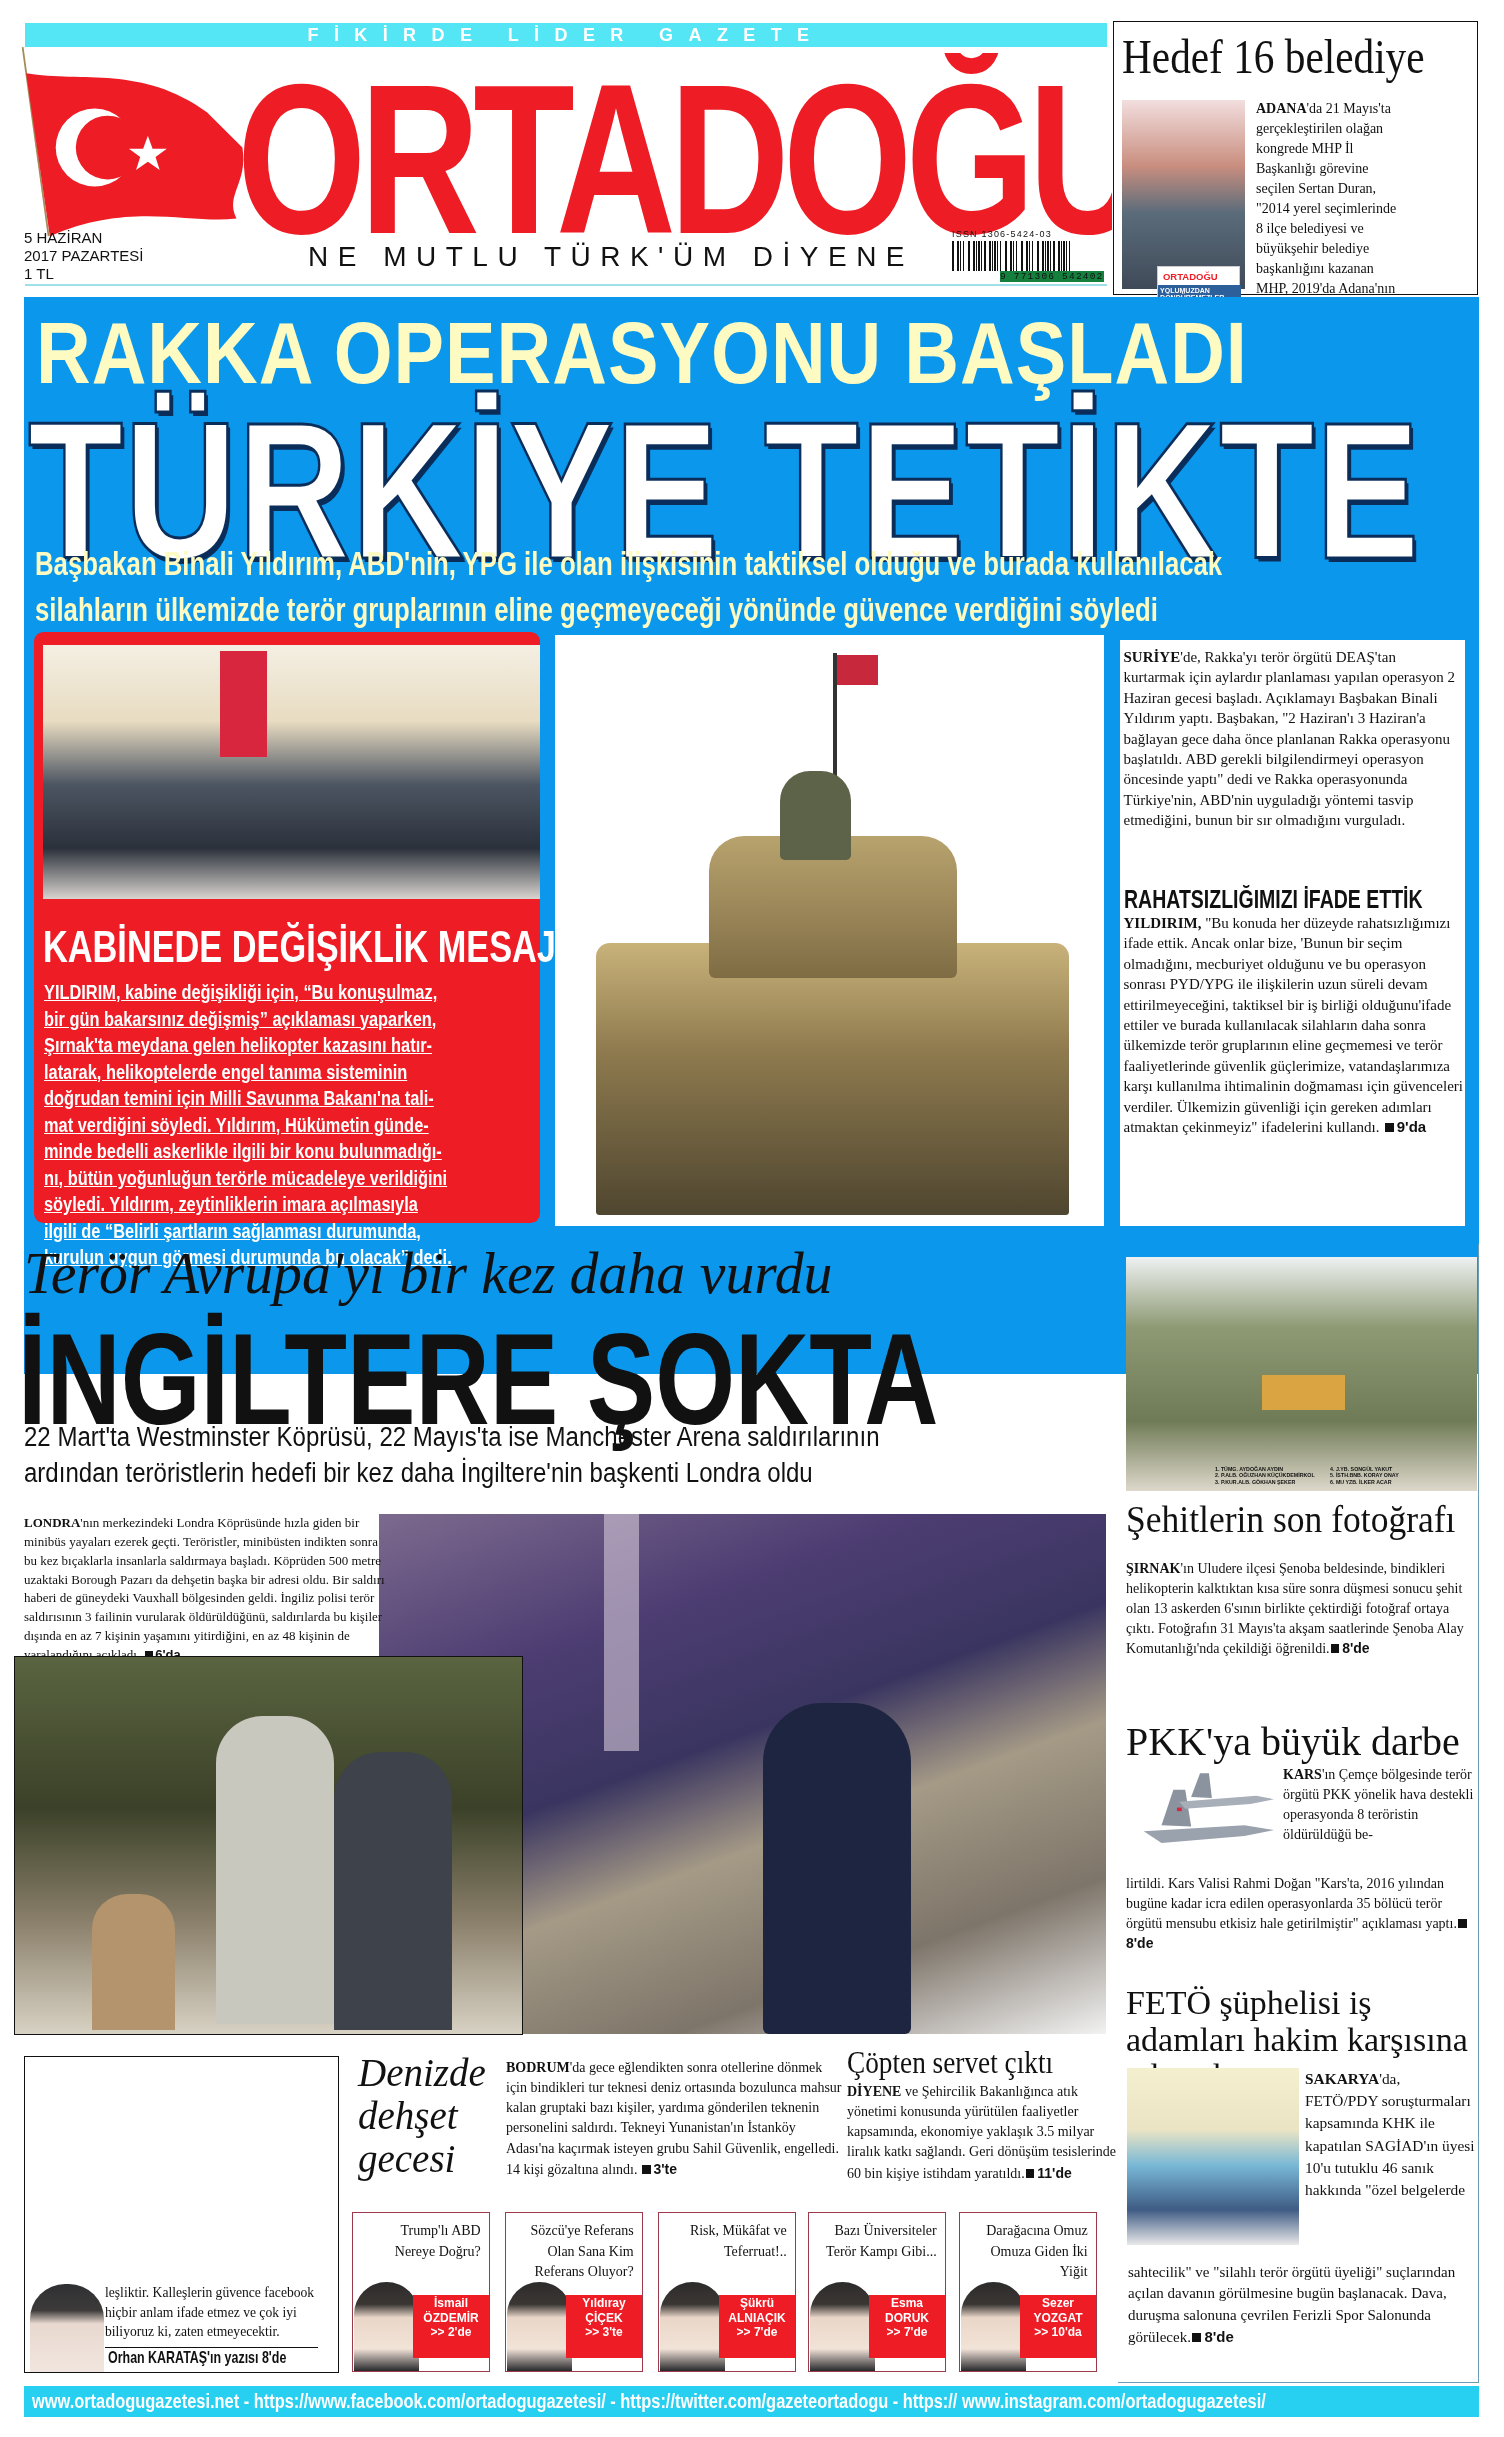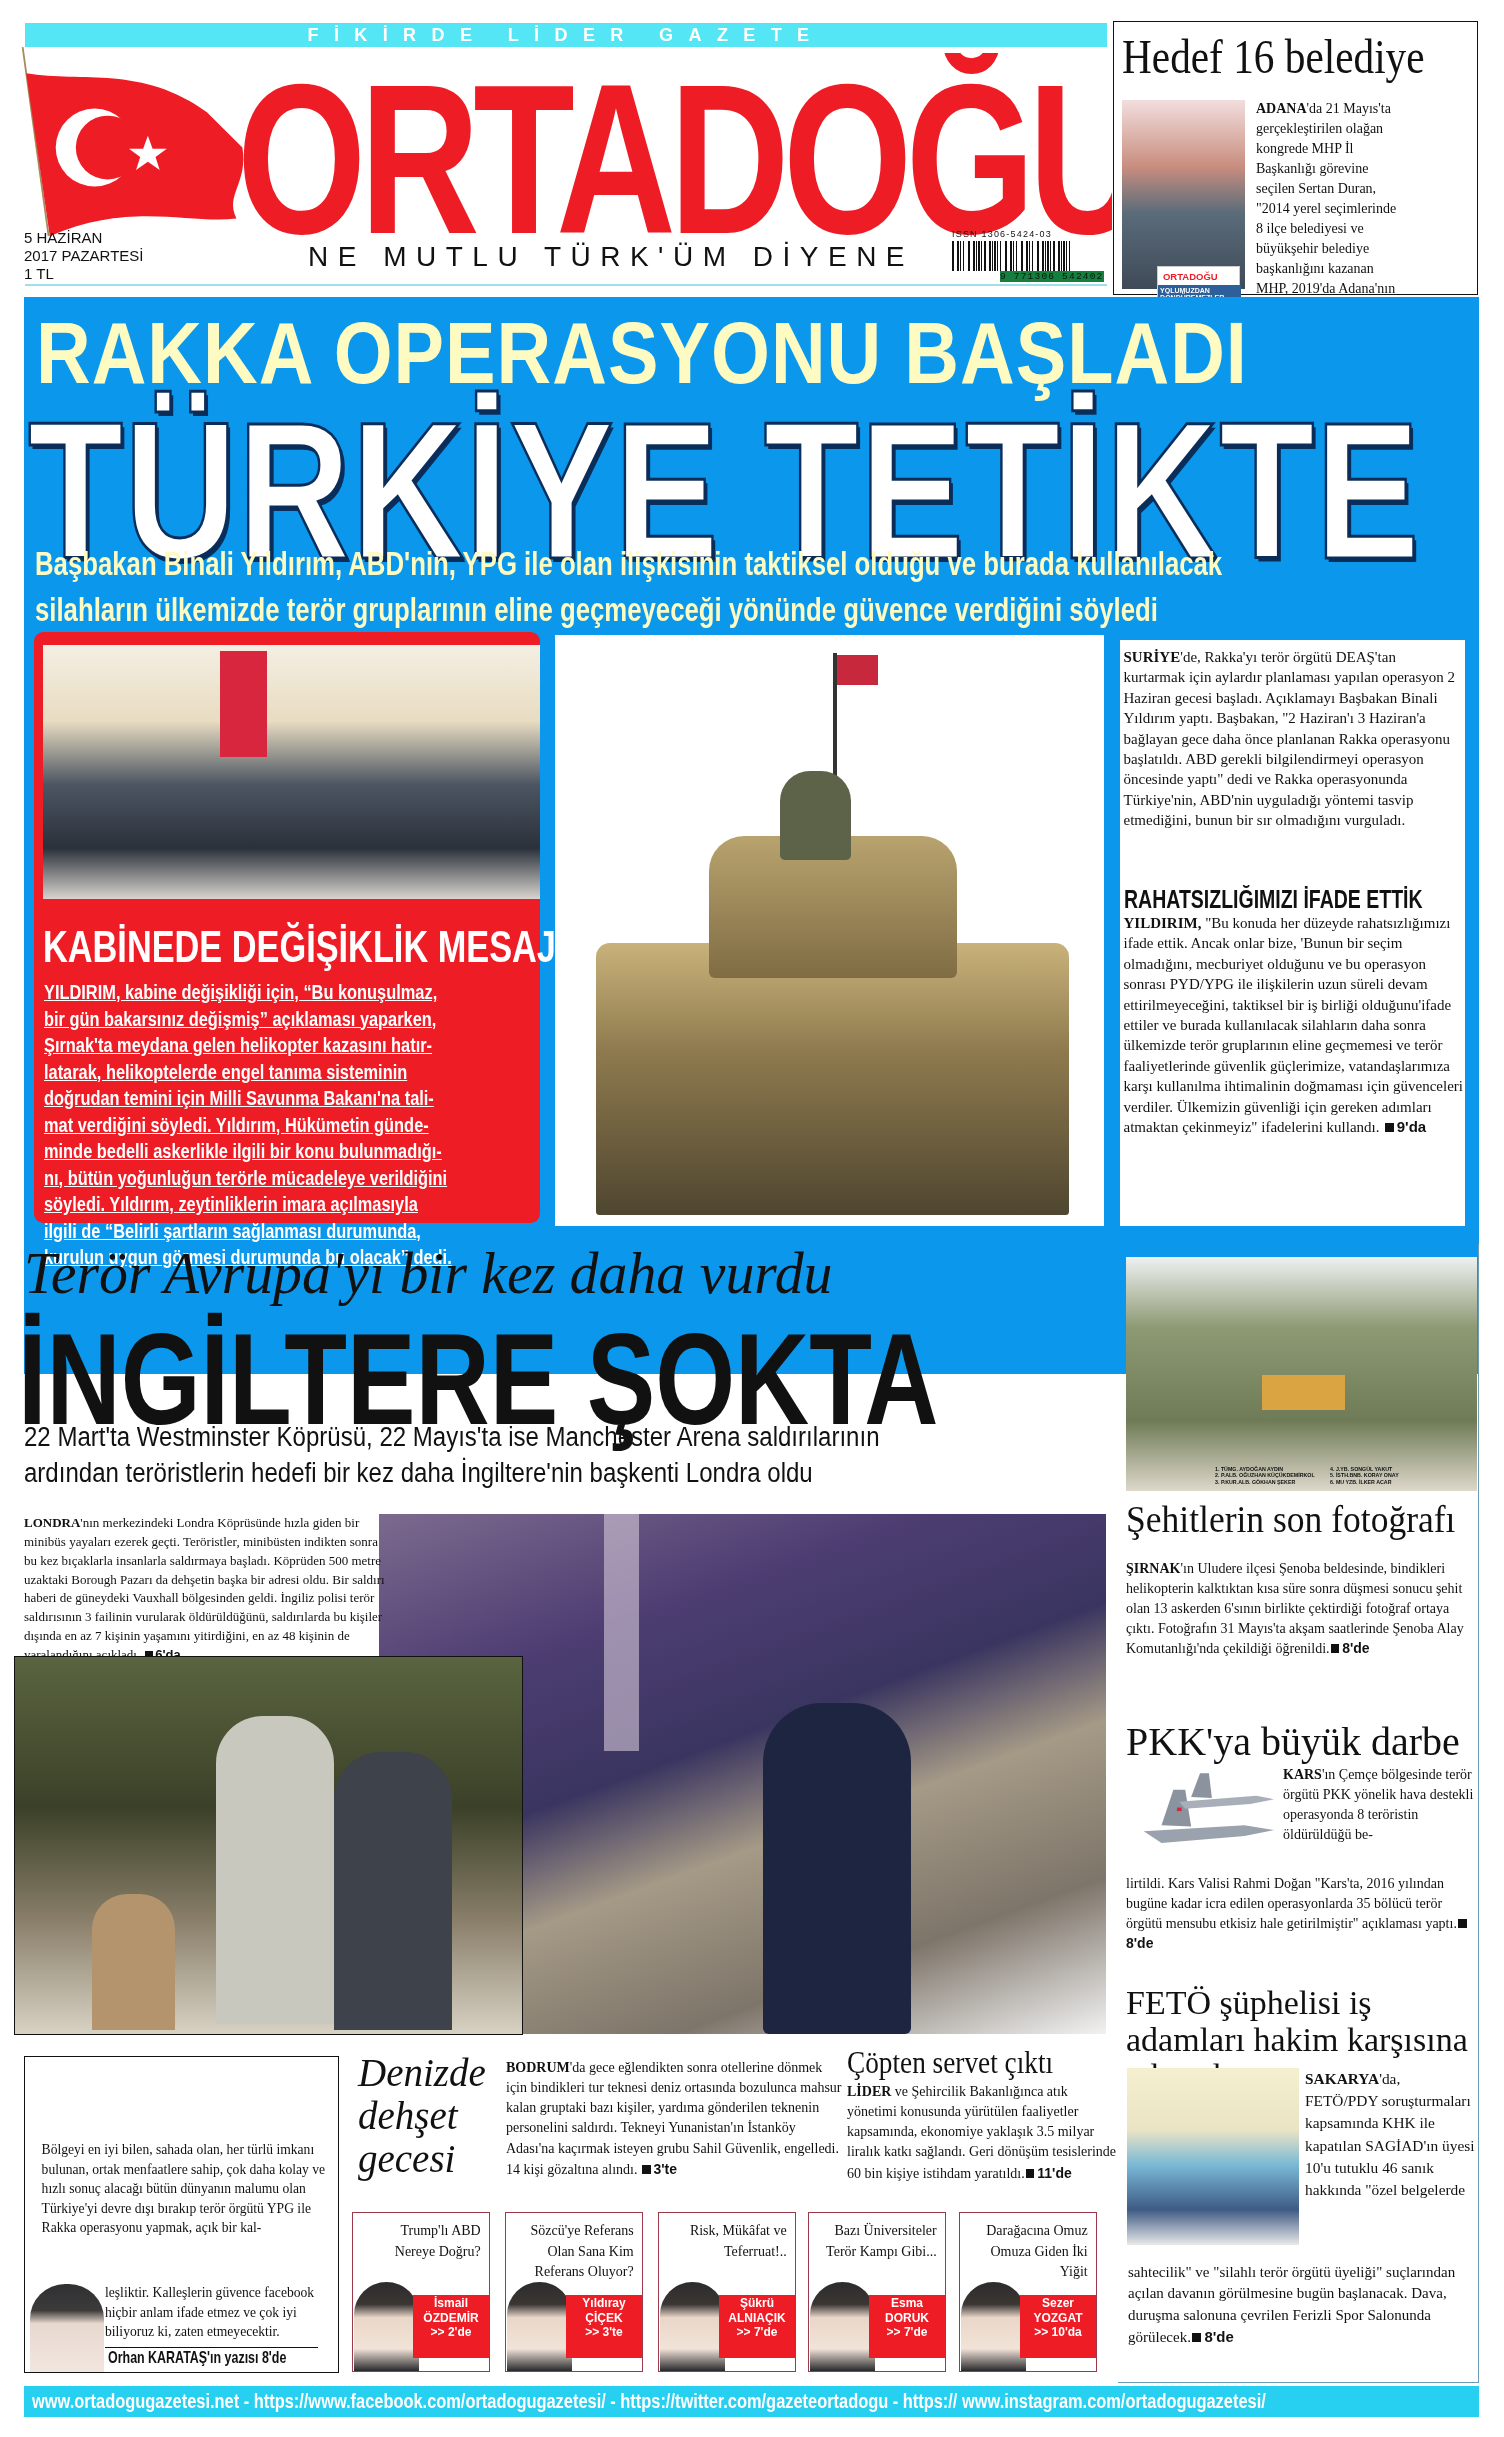--- a/index.html
+++ b/index.html
@@ -241,31 +241,30 @@
 </svg>
 <div class="abs" id="pkk-text-top"><b>KARS</b><span>'ın Çemçe bölgesinde terör örgütü PKK yönelik hava destekli operasyonda 8 teröristin öldürüldüğü be-</span></div>
 <div class="abs" id="pkk-text-bottom"><span>lirtildi. Kars Valisi Rahmi Doğan "Kars'ta, 2016 yılından bugüne kadar icra edilen operasyonlarda 35 bölücü terör örgütü mensubu etkisiz hale getirilmiştir" açıklaması yaptı.</span><span class="sq"></span><span class="ref">8'de</span></div>
 
 <div class="abs" id="feto-title">FETÖ şüphelisi iş adamları hakim karşısına çıkacak</div>
 <div class="abs" id="feto-photo"></div>
 <div class="abs" id="feto-text-top"><b>SAKARYA</b><span>'da, FETÖ/PDY soruşturmaları kapsamında KHK ile kapatılan SAGİAD'ın üyesi 10'u tutuklu 46 sanık hakkında "özel belgelerde</span></div>
 <div class="abs" id="feto-text-bottom"><span>sahtecilik" ve "silahlı terör örgütü üyeliği" suçlarından açılan davanın görülmesine bugün başlanacak. Dava, duruşma salonuna çevrilen Ferizli Spor Salonunda görülecek.</span><span class="sq"></span><span class="ref">8'de</span></div>
 
 <div class="abs" id="abd-box">
-  <div class="abs" id="abd-text">Bölgeyi en iyi bilen, sahada olan, her türlü imkanı bulunan, ortak menfaatlere sahip, çok daha kolay ve hızlı sonuç alacağı bütün dünyanın malumu olan Türkiye'yi devre dışı bırakıp terör örgütü YPG ile Rakka operasyonu yapmak, açık bir kal-</div>
   <div class="abs" id="abd-photo"></div>
   <div class="abs" id="abd-text2">leşliktir. Kalleşlerin güvence facebook hiçbir anlam ifade etmez ve çok iyi biliyoruz ki, zaten etmeyecektir.</div>
   <div class="abs" id="abd-rule"></div>
   <div class="abs" id="abd-byline">Orhan KARATAŞ'ın yazısı 8'de</div>
 </div>
 
 <div class="abs" id="deniz-title">Denizde dehşet gecesi</div>
 <div class="abs" id="deniz-text"><b>BODRUM</b><span>'da gece eğlendikten sonra otellerine dönmek için bindikleri tur teknesi deniz ortasında bozulunca mahsur kalan gruptaki bazı kişiler, yardıma gönderilen teknenin personelini saldırdı. Tekneyi Yunanistan'ın İstanköy Adası'na kaçırmak isteyen grubu Sahil Güvenlik, engelledi. 14 kişi gözaltına alındı.</span> <span class="sq"></span><span class="ref">3'te</span></div>
 <div class="abs" id="copten-title">Çöpten servet çıktı</div>
-<div class="abs" id="copten-text"><b>LİDER</b><span> ve Şehircilik Bakanlığınca atık yönetimi konusunda yürütülen faaliyetler kapsamında, ekonomiye yaklaşık 3.5 milyar liralık katkı sağlandı. Geri dönüşüm tesislerinde 60 bin kişiye istihdam yaratıldı.</span><span class="sq"></span><span class="ref">11'de</span></div>
+<div class="abs" id="copten-text"><b>DİYENE</b><span> ve Şehircilik Bakanlığınca atık yönetimi konusunda yürütülen faaliyetler kapsamında, ekonomiye yaklaşık 3.5 milyar liralık katkı sağlandı. Geri dönüşüm tesislerinde 60 bin kişiye istihdam yaratıldı.</span><span class="sq"></span><span class="ref">11'de</span></div>
 
 <div class="col-card" style="left:352px;">
   <div class="col-title">Trump'lı ABD Nereye Doğru?</div>
   <div class="col-face"></div>
   <div class="col-name">
       <div>İsmail</div>
       <div>ÖZDEMİR</div>
       <div>&gt;&gt; 2'de</div>
     </div>
 </div>

